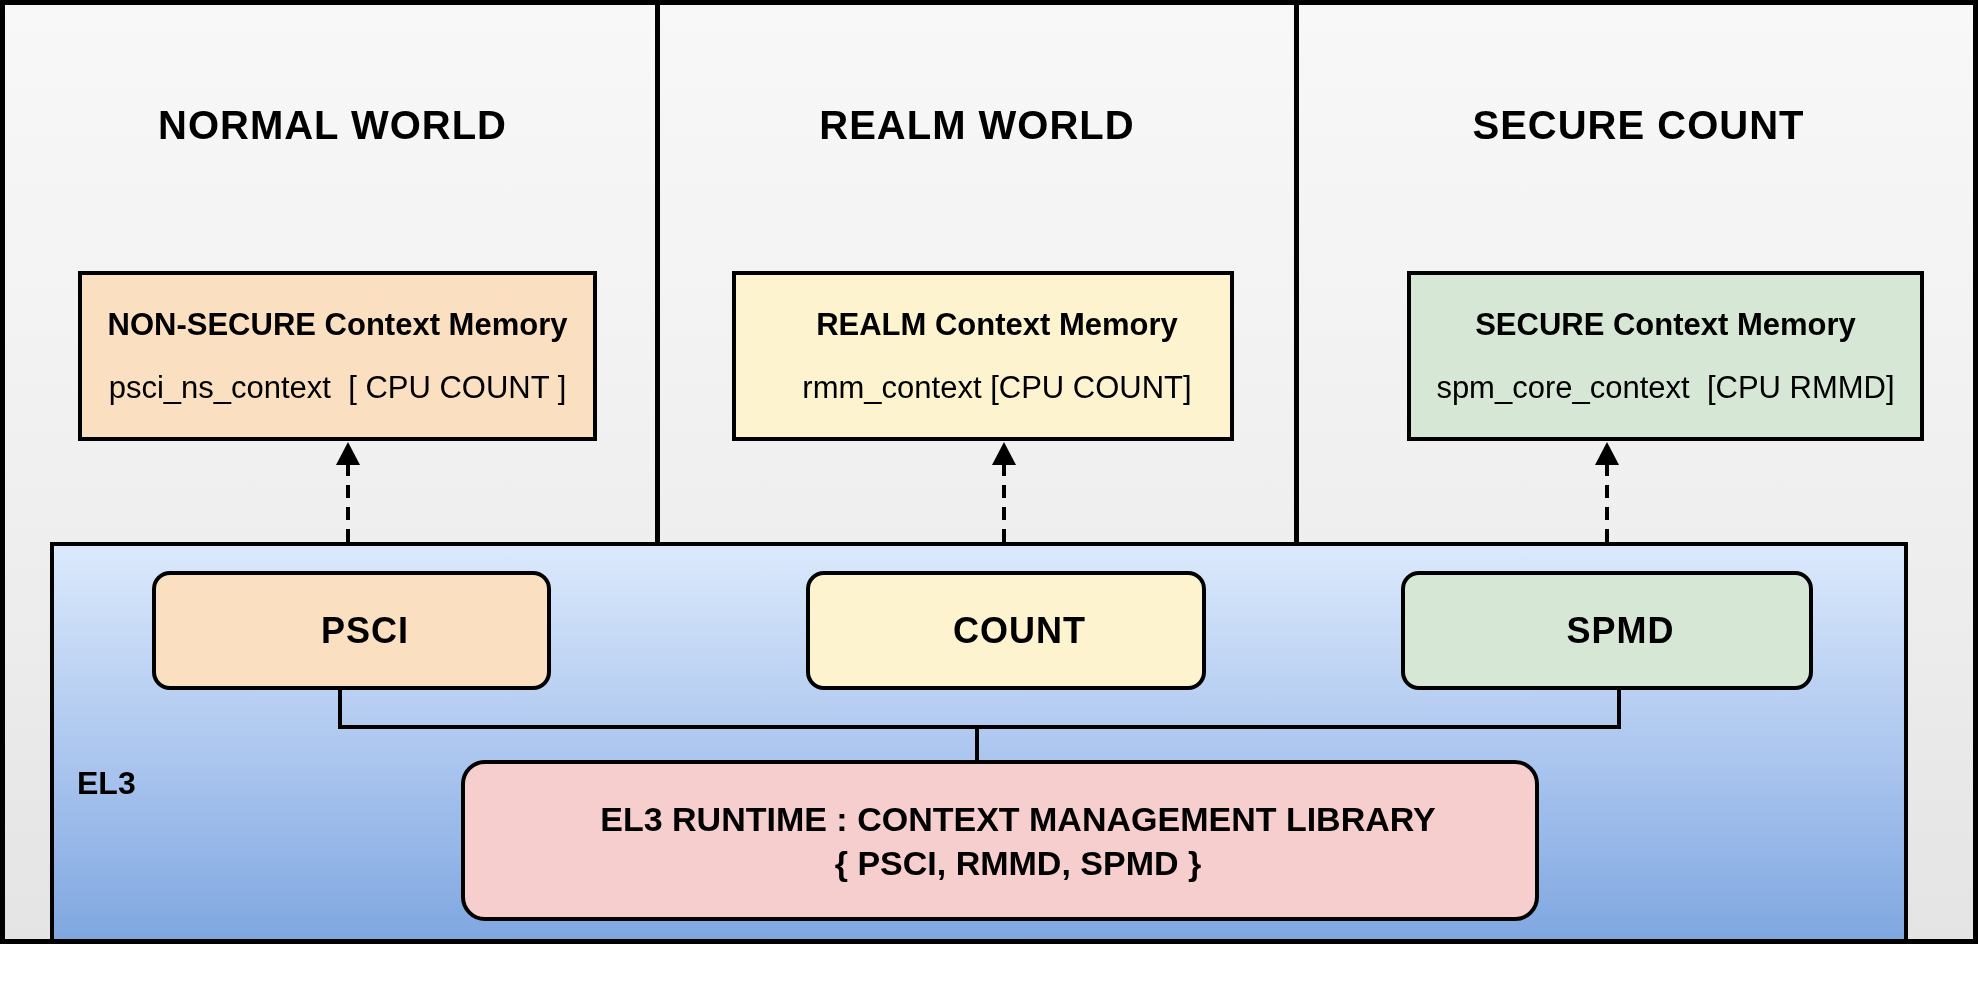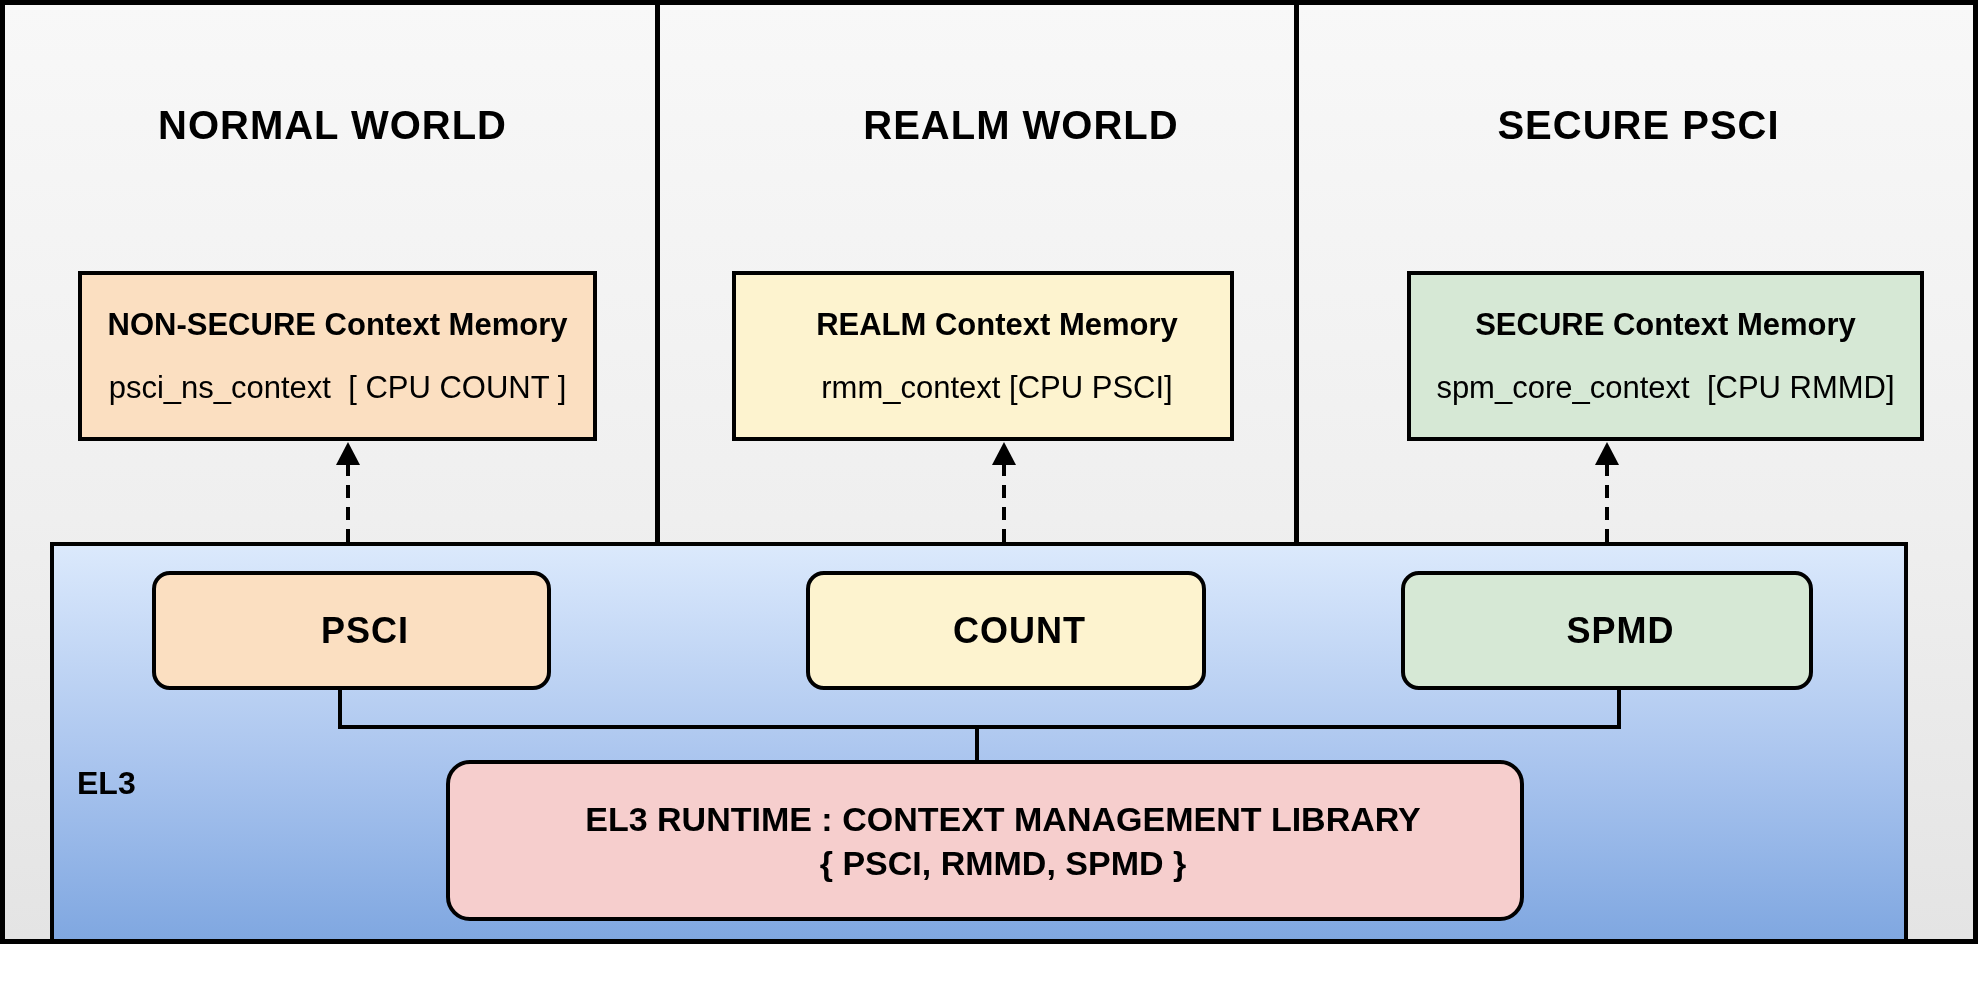--- a/index.html
+++ b/index.html
@@ -57,48 +57,48 @@
   .module-box{
     position:absolute;top:566px;height:119px;
     border:4px solid #000;border-radius:18px;
     display:flex;align-items:center;justify-content:center;
     font-size:36px;font-weight:bold;letter-spacing:1px;padding-left:27px;
   }
 
   .conn{position:absolute;background:#000;}
 
   .runtime-box{
-    position:absolute;left:441px;top:755px;width:1078px;height:161px;
+    position:absolute;left:456px;top:755px;width:1078px;height:161px;
     border:4px solid #000;border-radius:24px;
     background:#f6cecd;
     display:flex;flex-direction:column;align-items:center;justify-content:center;
     text-align:center;
     padding-left:36px;
   }
   .runtime-line{font-size:34px;font-weight:bold;line-height:44px;white-space:pre;}
 </style>
 </head>
 <body>
 
 <div class="canvas">
 
   <div class="divider" style="left:650px;"></div>
   <div class="divider" style="left:1289px;"></div>
 
   <div class="world-title" style="left:5px;width:645px;">NORMAL WORLD</div>
-  <div class="world-title" style="left:655px;width:634px;margin-left:44px;">REALM WORLD</div>
-  <div class="world-title" style="left:1294px;width:679px;">SECURE PSCI</div>
+  <div class="world-title" style="left:655px;width:634px;">REALM WORLD</div>
+  <div class="world-title" style="left:1294px;width:679px;">SECURE COUNT</div>
 
   <div class="memory-box mem-peach" style="left:73px;width:519px;">
     <div class="memory-title">NON-SECURE Context Memory</div>
     <div class="memory-sub">psci_ns_context  [ CPU COUNT ]</div>
   </div>
   <div class="memory-box mem-yellow" style="left:727px;width:502px;padding-left:28px;">
     <div class="memory-title">REALM Context Memory</div>
-    <div class="memory-sub">rmm_context [CPU PSCI]</div>
+    <div class="memory-sub">rmm_context [CPU COUNT]</div>
   </div>
   <div class="memory-box mem-green" style="left:1402px;width:517px;">
     <div class="memory-title">SECURE Context Memory</div>
     <div class="memory-sub">spm_core_context  [CPU RMMD]</div>
   </div>
 
   <div class="arrow" style="left:331px;">
     <div class="head-up"></div>
     <div class="shaft"></div>
     <div class="head-down"></div>

